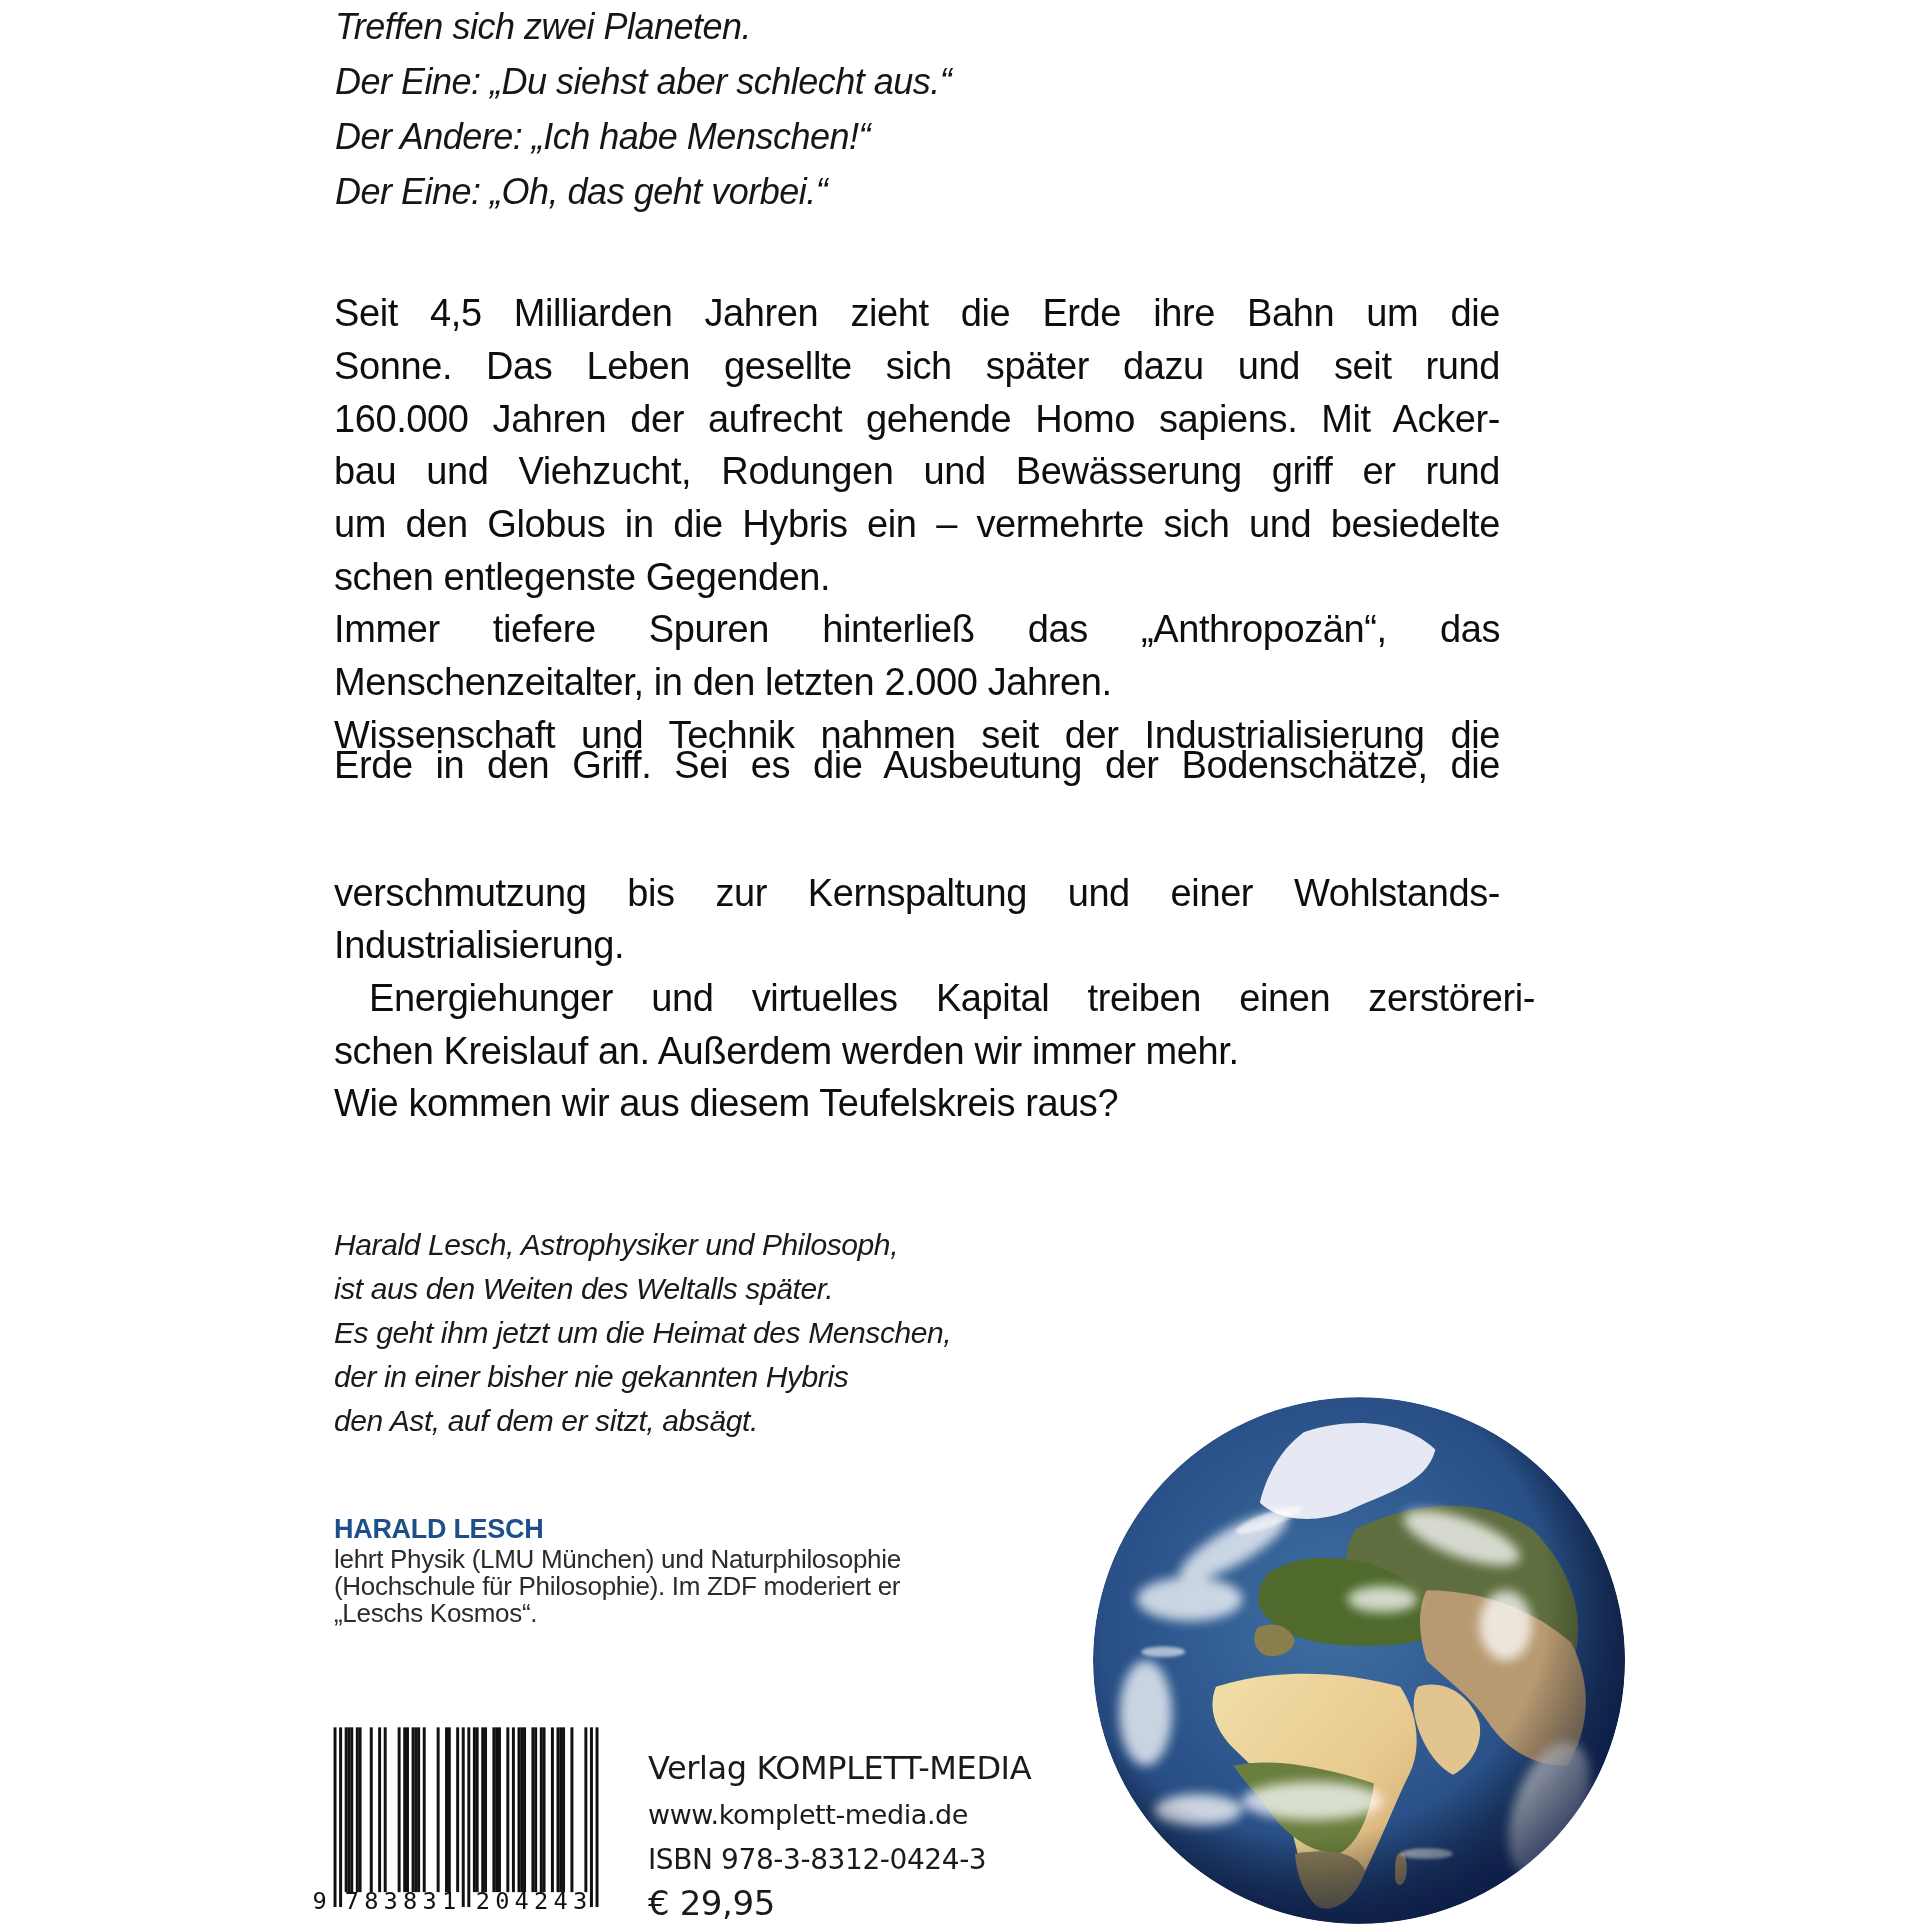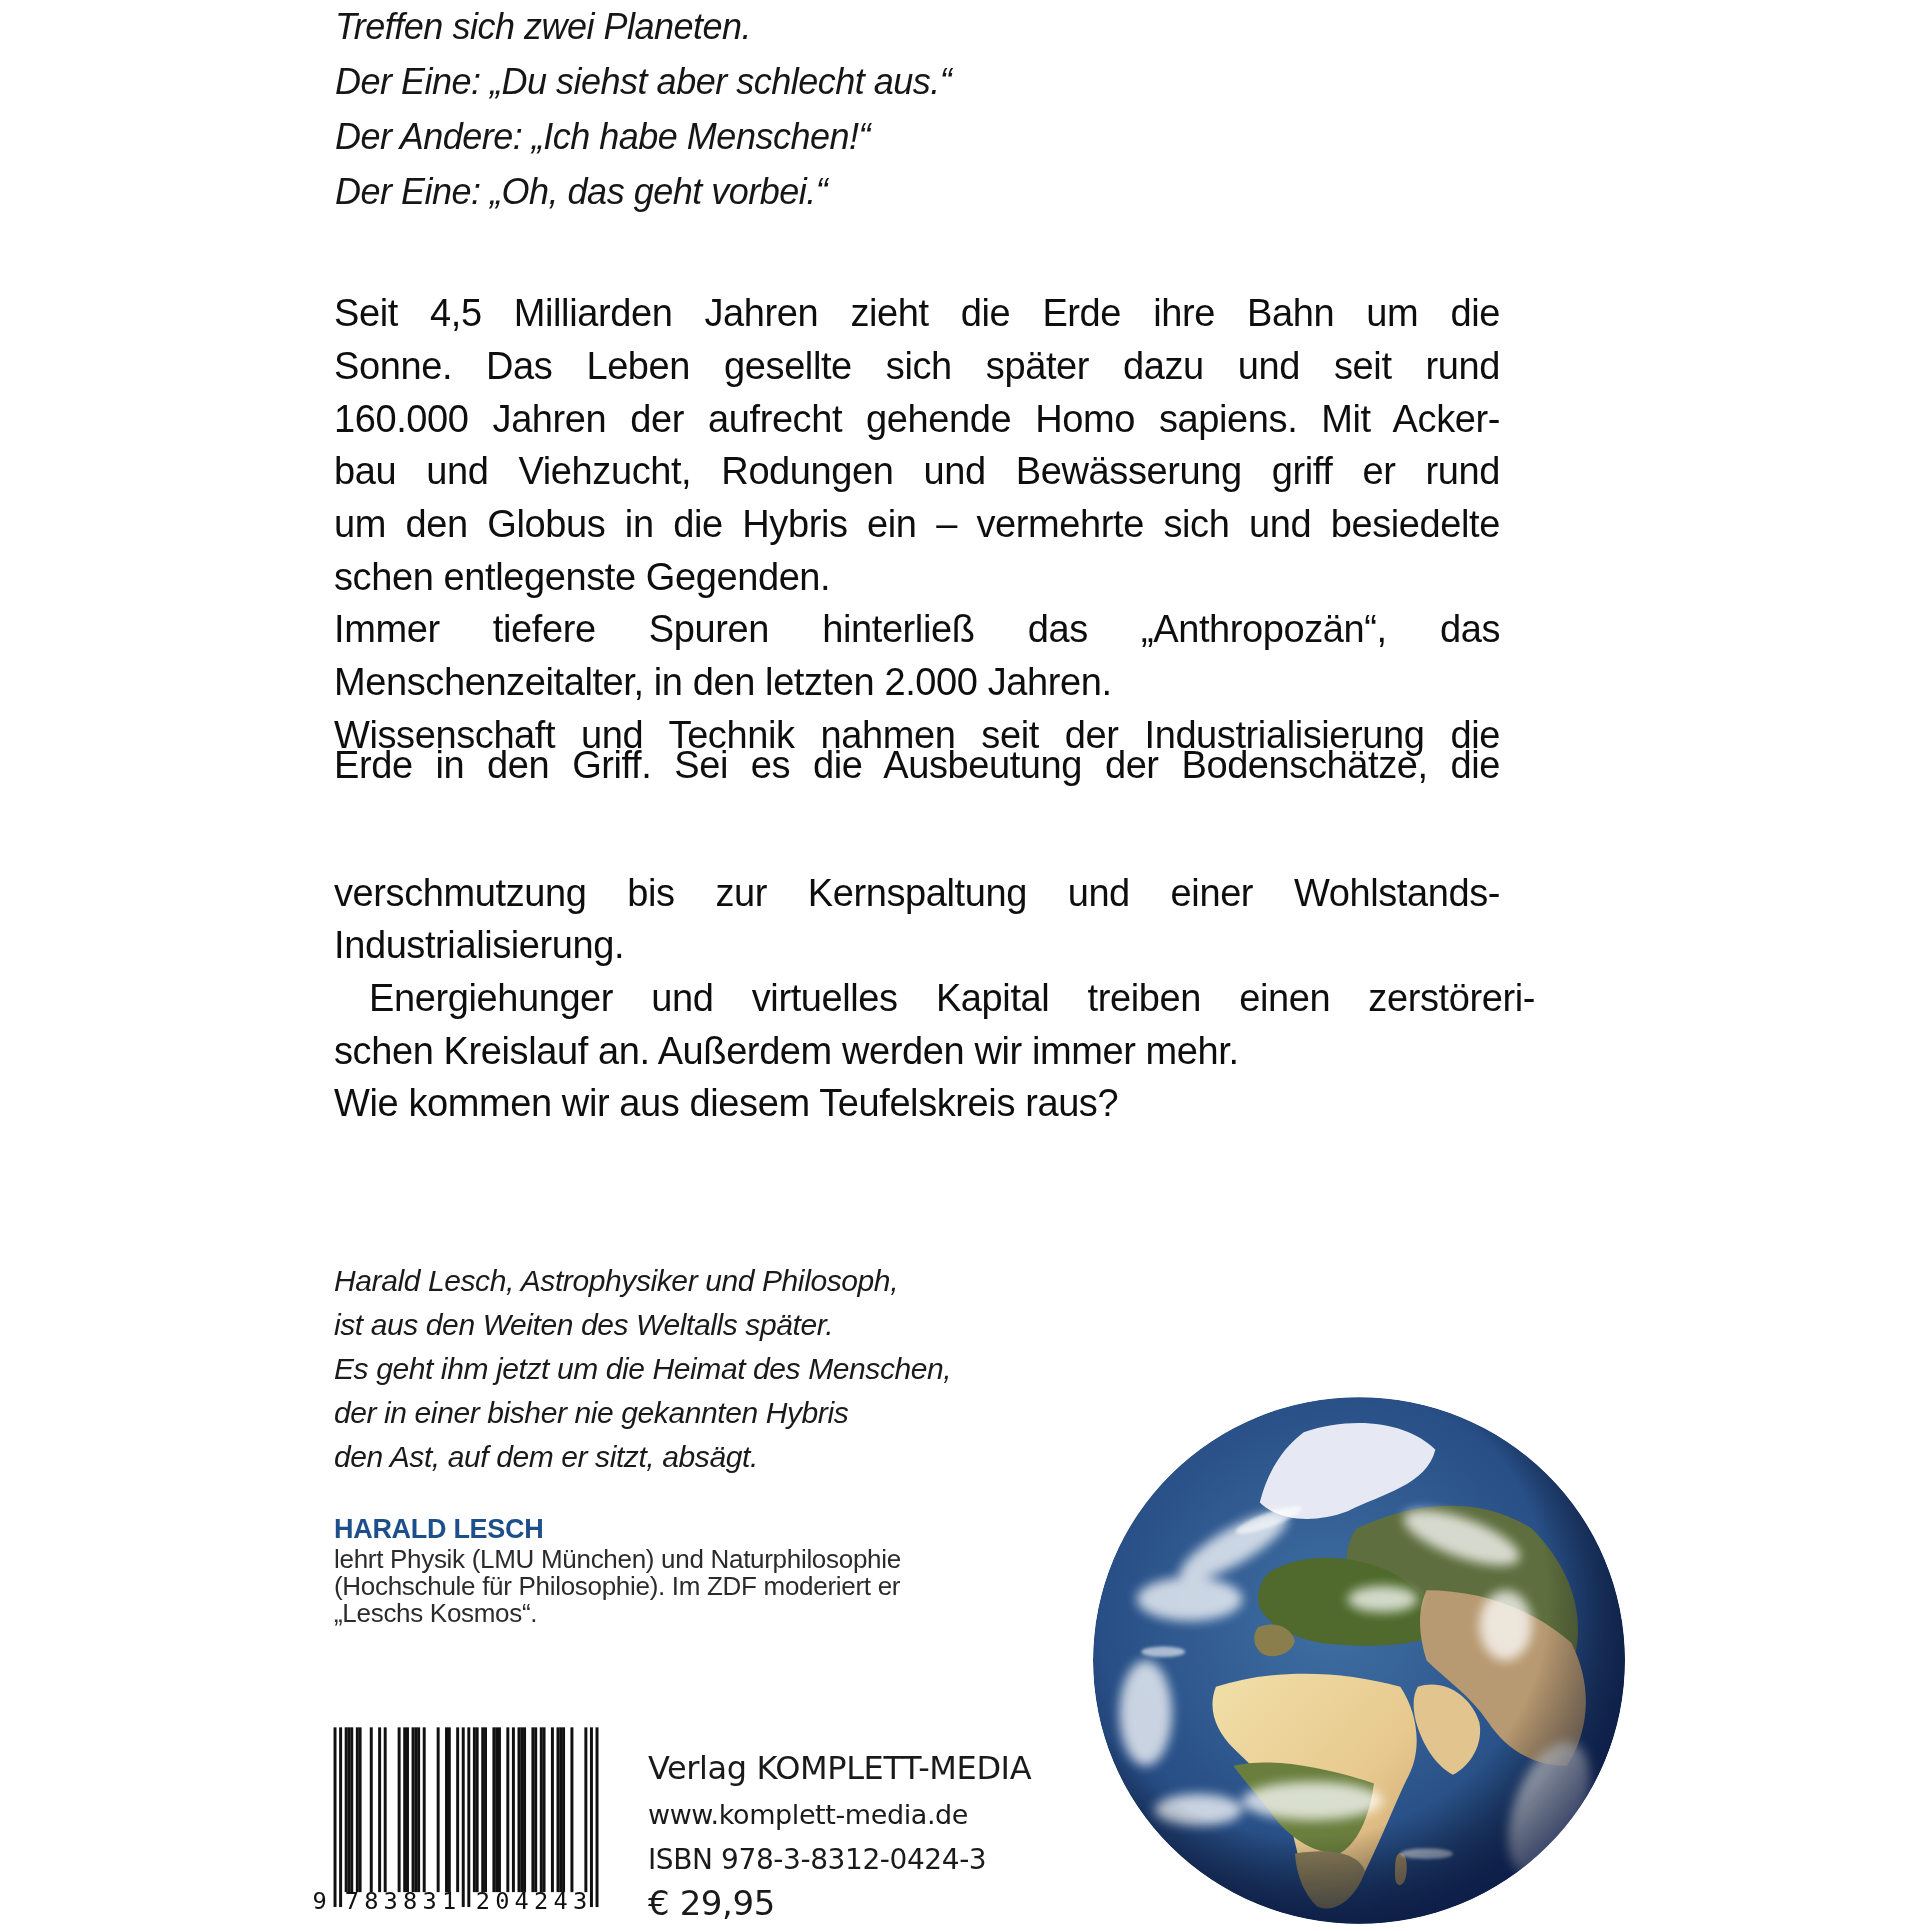--- a/index.html
+++ b/index.html
@@ -11,21 +11,21 @@
     #joke { left: 335px; top: 0; width: 878px; height: 228px; margin-top: 12px; }
     #joke .line { font-family: "Liberation Sans", sans-serif; font-style: italic; font-size: 36px; color: #161616; letter-spacing: -0.5px; }
 
     
     #body-text { left: 334px; top: 0; width: 1166px; height: 1141px; }
     #body-text .line { font-family: "Liberation Sans", sans-serif; font-size: 38px; color: #0e0e0e; width: 1166px; letter-spacing: -0.4px; }
     #body-text .line.j { text-align: justify; text-align-last: justify; }
 
     
     #teaser { left: 334px; top: 0; width: 790px; }
-    #teaser .line { font-family: "Liberation Sans", sans-serif; font-style: italic; font-size: 30px; color: #1a1a1a; letter-spacing: -0.4px; margin-top: 36px; }
+    #teaser .line { font-family: "Liberation Sans", sans-serif; font-style: italic; font-size: 30px; color: #1a1a1a; letter-spacing: -0.4px; }
 
     
     #author { left: 334px; top: 0; width: 790px; }
     #author .heading { font-family: "Liberation Sans", sans-serif; font-weight: bold; font-size: 27px; color: #1d4f8a; letter-spacing: -0.3px; }
     #author .line.bio { font-family: "Liberation Sans", sans-serif; font-size: 26px; color: #2b2b2b; letter-spacing: -0.3px; }
 
     
     #barcode { left: 309px; top: 1721px; width: 298px; height: 202px; }
     #barcode svg { display: block; }
 

